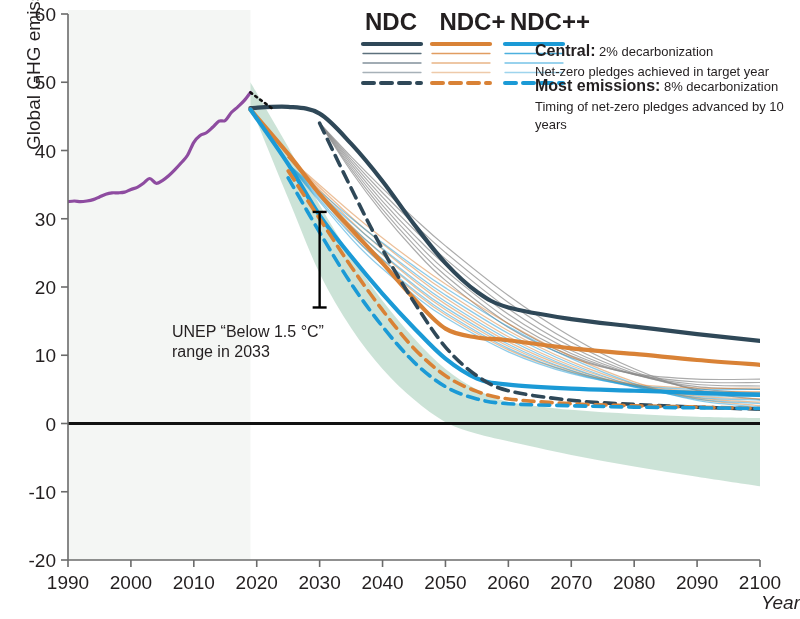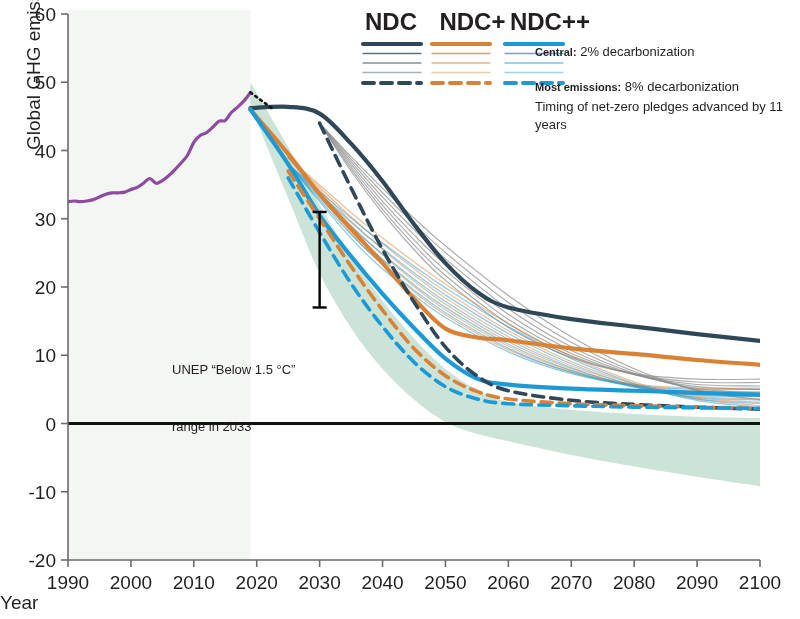--- a/index.html
+++ b/index.html
@@ -2,24 +2,24 @@
 <html><head>
 <meta charset="utf-8">
 <style>
   html,body{margin:0;padding:0;background:#ffffff;}
   body{width:800px;height:619px;font-family:"Liberation Sans",sans-serif;color:#231f20;overflow:hidden;}
   #fig{position:relative;width:800px;height:619px;}
   svg#plot{position:absolute;left:0;top:0;width:800px;height:619px;}
   .axis-label{font-size:19px;fill:#231f20;}
   .tick-text{font-size:19px;fill:#231f20;}
   .hist-label{font-size:16px;fill:#231f20;}
-  .annot{font-size:13px;fill:#231f20;margin-top:40px;}
+  .annot{font-size:16px;fill:#231f20;}
   .legend-head{font-size:24px;font-weight:bold;fill:#000;}
   .legend-txt{font-size:13px;fill:#3a3a3a;}
-  .legend-txt-b{font-size:11px;font-weight:bold;fill:#231f20;}
+  .legend-txt-b{font-size:16px;font-weight:bold;fill:#231f20;}
 </style>
 </head>
 <body>
 
 <div id="fig">
   <svg id="plot" viewBox="0 0 800 619">
     <defs>
       <clipPath id="plotclip">
           <rect x="68" y="10" width="692" height="552"></rect>
         </clipPath>
@@ -131,35 +131,36 @@
         <line x1="505" y1="63" x2="563" y2="63" stroke="#1b9ad6" stroke-width="1.3" opacity="0.6" stroke-linecap="round"></line>
         <line x1="505" y1="72.5" x2="563" y2="72.5" stroke="#1b9ad6" stroke-width="1.3" opacity="0.42" stroke-linecap="round"></line>
         <line x1="505" y1="83" x2="563" y2="83" stroke="#1b9ad6" stroke-width="4" stroke-dasharray="11 7" stroke-linecap="round"></line>
       </g>
     </svg>
 
   <div style="position:absolute;left:0;top:0;width:800px;height:619px;pointer-events:none;">
     <div style="position:absolute;left:20px;top:150px;transform:rotate(-90deg);transform-origin:0 0;white-space:nowrap;">
       <span class="axis-label">Global GHG emissions (GtCO₂e yr⁻¹)</span>
     </div>
-    <div style="position:absolute;left:0;top:592px;width:800px;text-align:left;">
+    <div style="position:absolute;left:0;top:592px;width:800px;text-align:right;font-style:italic;">
       <span class="axis-label">Year</span>
     </div>
     <div style="position:absolute;left:172px;top:322px;line-height:1.28;">
       <div class="annot">UNEP “Below 1.5 °C”</div>
       <div class="annot">range in 2033</div>
     </div>
 
     <div style="position:absolute;left:365px;top:8px;">
       <span class="legend-head">NDC</span>
       <span class="legend-head" style="margin-left:18px;">NDC+</span>
       <span class="legend-head" style="">NDC++</span>
     </div>
 
     <div style="position:absolute;left:535px;top:40px;line-height:1.42;">
       <div><span class="legend-txt-b">Central:</span><span class="legend-txt"> 2% decarbonization</span></div>
+      <div class="legend-txt">Net-zero pledges achieved in target year</div>
     </div>
     <div style="position:absolute;left:535px;top:75px;line-height:1.42;">
       <div><span class="legend-txt-b">Most emissions:</span><span class="legend-txt"> 8% decarbonization</span></div>
-      <div class="legend-txt">Timing of net-zero pledges advanced by 11 years</div>
+      <div class="legend-txt">Timing of net-zero pledges advanced by 10 years</div>
     </div>
   </div>
 </div>
 
 </body></html>

